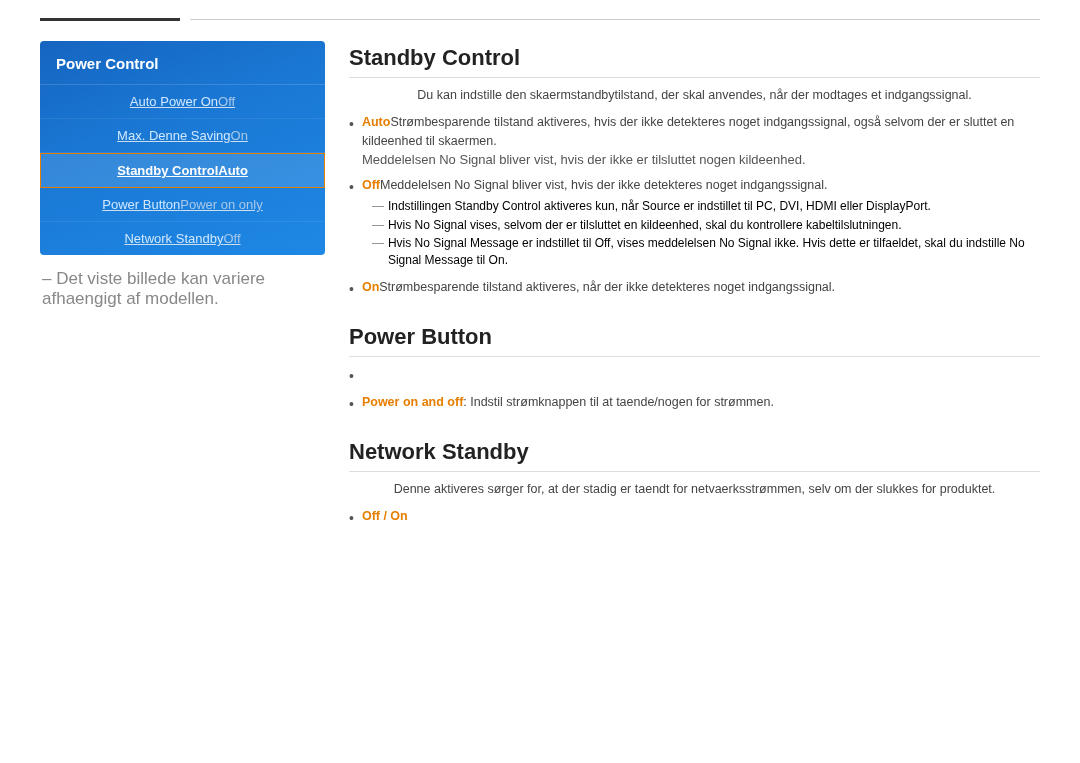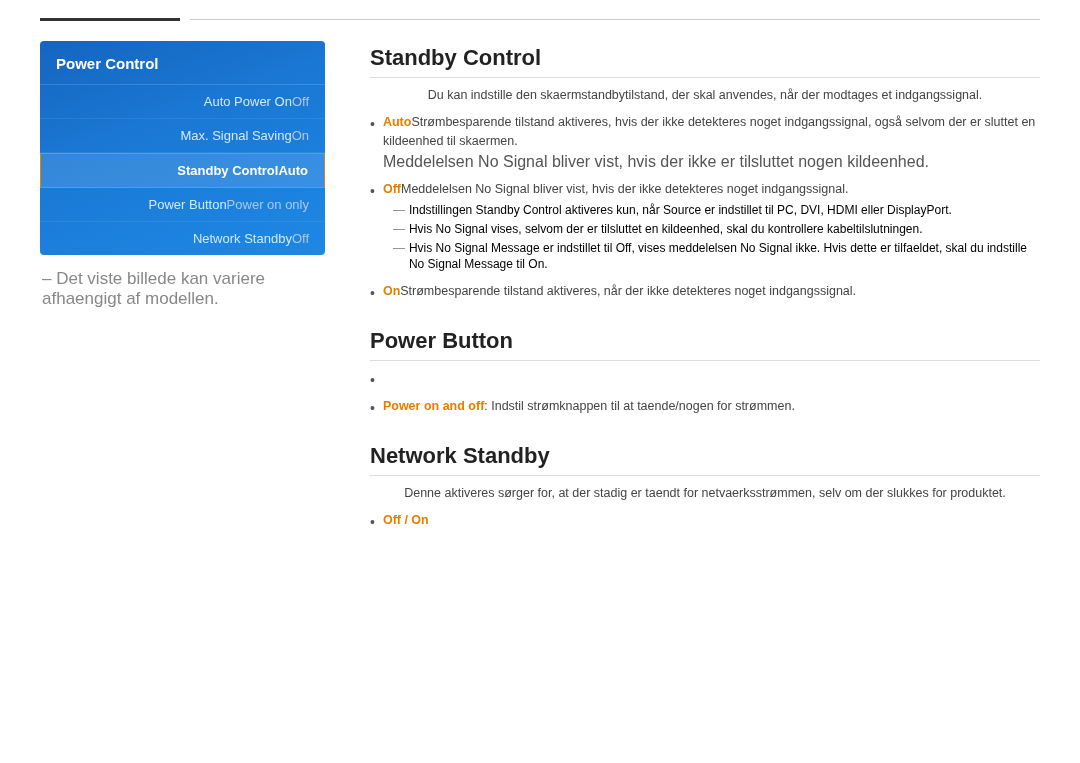--- a/index.html
+++ b/index.html
@@ -27,21 +27,21 @@
     .top-line-right {
       flex: 1;
       height: 1px;
       background: #ccc;
       margin-left: 10px;
     }
 
     .main-content {
       display: flex;
       padding: 10px 40px 10px 40px;
-      gap: 40px;
+      gap: 19px;
     }
 
     
     .left-panel {
       width: 290px;
       flex-shrink: 0;
     }
 
     .menu-box {
       background: linear-gradient(160deg, #1565c0 0%, #1a78d4 40%, #1e88e5 100%);
@@ -53,27 +53,28 @@
     .menu-title {
       color: #fff;
       font-size: 15px;
       font-weight: bold;
       padding: 14px 16px 12px 16px;
       border-bottom: 1px solid rgba(255,255,255,0.15);
     }
 
     .menu-item {
       display: flex;
-      justify-content: flex-end;
+      justify-content: center;
       align-items: center;
       padding: 9px 16px;
       color: #cde;
       font-size: 13px;
       cursor: pointer;
       border-bottom: 1px solid rgba(255,255,255,0.08);
+      text-decoration: underline;
     }
 
     .menu-item:last-child {
       border-bottom: none;
     }
 
     .menu-item .item-label {
       color: #d0e8ff;
     }
     .menu-item .item-value {
@@ -193,21 +194,21 @@
   <div class="left-panel">
     <div class="menu-box">
       <div class="menu-title">Power Control</div>
 
       <div id="menu-items-container">
           <div class="menu-item">
             <span class="item-label">Auto Power On</span>
                    <span class="item-value">Off</span>
           </div>
           <div class="menu-item">
-            <span class="item-label">Max. Signal Saving</span>
+            <span class="item-label">Max. Denne Saving</span>
                    <span class="item-value">On</span>
           </div>
           <div class="menu-item active">
             <span class="item-label">Standby Control</span>
                    <span class="item-value">Auto</span>
           </div>
           <div class="menu-item">
             <span class="item-label">Power Button</span>
                    <span class="item-value">Power on only</span>
           </div>
@@ -221,21 +222,21 @@
   </div>
 
   <div class="right-content">
     <div id="sections-container">
         <div class="section">
           <div class="section-title">Standby Control</div>
           <div class="section-desc">Du kan indstille den skaermstandbytilstand, der skal anvendes, når der modtages et indgangssignal.</div>
           <ul class="bullet-list">
             <li>
       <span class="bullet-dot">•</span>
-      <div class="bullet-content"><span class="highlight-orange">Auto</span><span>Strømbesparende tilstand aktiveres, hvis der ikke detekteres noget indgangssignal, også selvom der er sluttet en kildeenhed til skaermen.</span><br><span style="color:#555;font-size:16px;">Meddelelsen No Signal bliver vist, hvis der ikke er tilsluttet nogen kildeenhed.</span></div>
+      <div class="bullet-content"><span class="highlight-orange">Auto</span><span>Strømbesparende tilstand aktiveres, hvis der ikke detekteres noget indgangssignal, også selvom der er sluttet en kildeenhed til skaermen.</span><br><span style="color:#555;font-size:13px;">Meddelelsen No Signal bliver vist, hvis der ikke er tilsluttet nogen kildeenhed.</span></div>
             </li>
             <li>
       <span class="bullet-dot">•</span>
       <div class="bullet-content"><span class="highlight-orange">Off</span><span>Meddelelsen No Signal bliver vist, hvis der ikke detekteres noget indgangssignal.</span><div class="sub-notes-wrap">
                   <div class="sub-note">Indstillingen Standby Control aktiveres kun, når Source er indstillet til PC, DVI, HDMI eller DisplayPort.</div>
                   <div class="sub-note">Hvis No Signal vises, selvom der er tilsluttet en kildeenhed, skal du kontrollere kabeltilslutningen.</div>
                   <div class="sub-note">Hvis No Signal Message er indstillet til Off, vises meddelelsen No Signal ikke. Hvis dette er tilfaeldet, skal du indstille No Signal Message til On.</div>
                 </div></div>
             </li>
             <li>

